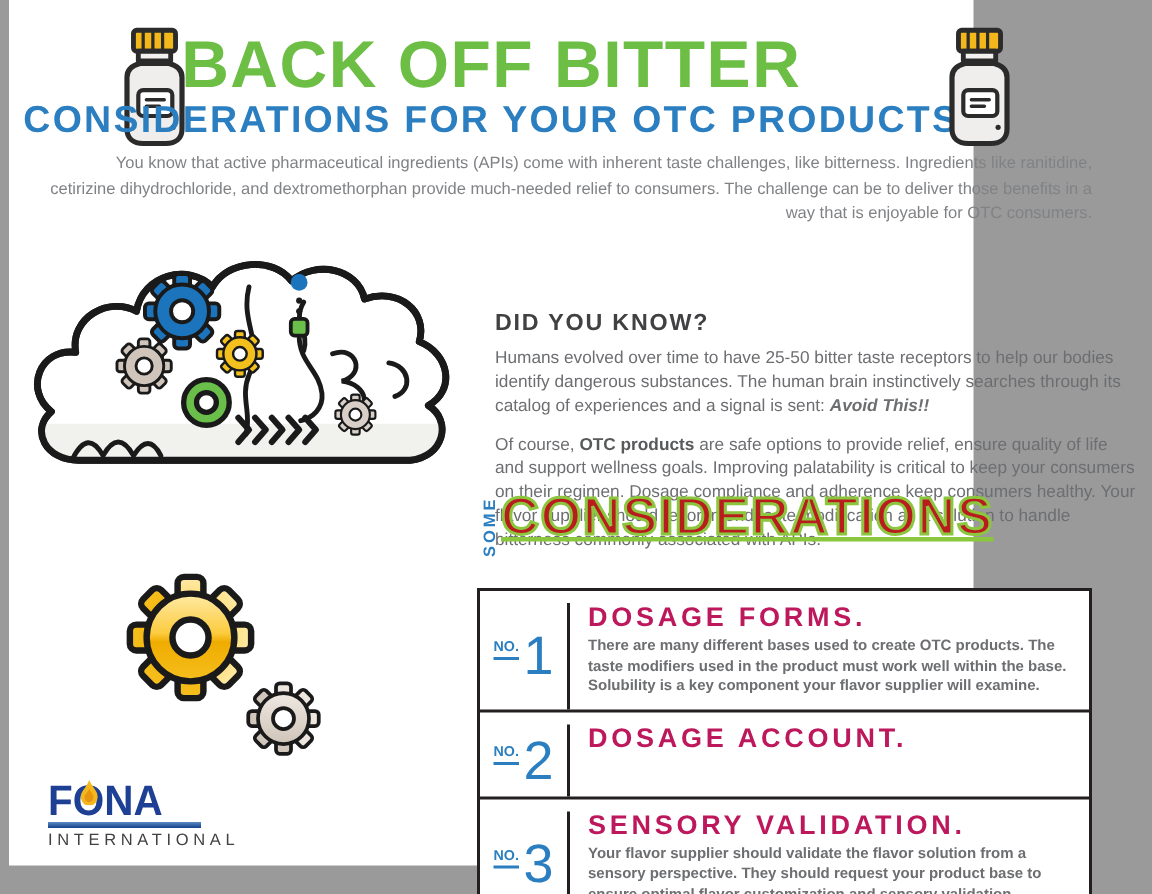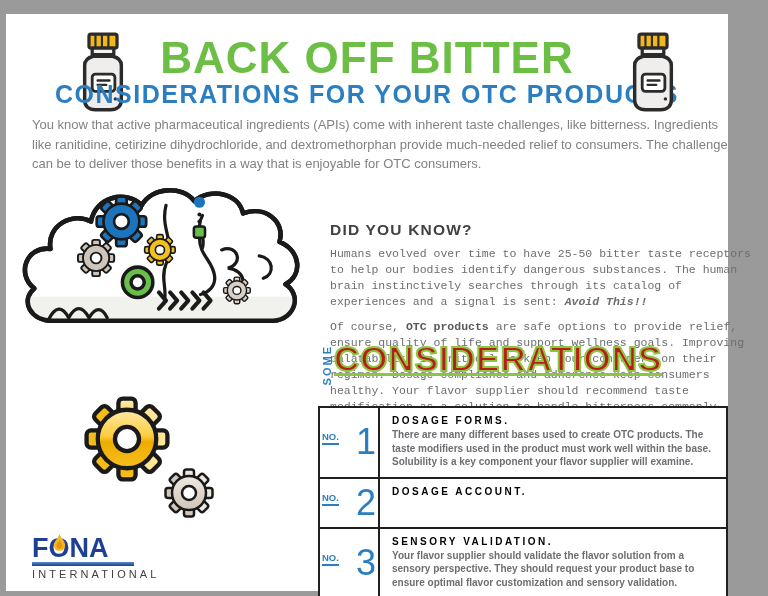--- a/index.html
+++ b/index.html
@@ -1,57 +1,57 @@
 <!DOCTYPE html>
 <html><head>
 <meta charset="utf-8">
 <style>
   html,body{margin:0;padding:0;}
   body{width:768px;height:596px;font-family:"Liberation Sans",sans-serif;background:#9a9a9a;}
   .frame{position:relative;width:768px;height:596px;background:#9a9a9a;overflow:hidden;}
-  .page{position:absolute;left:6px;top:14px;width:722px;height:577px;background:#ffffff;}
+  .page{position:absolute;left:6px;top:0;width:643px;height:577px;background:#ffffff;}
 
   .abs{position:absolute;}
 
   
   .title{left:0;right:0;top:22px;text-align:center;font-weight:bold;font-size:44px;letter-spacing:1px;color:#6cbe45;line-height:1;}
   .subtitle{left:0;right:0;top:68px;text-align:center;font-weight:bold;font-size:25px;letter-spacing:1.5px;color:#2b7fc0;line-height:1;}
   .bottle{width:66px;height:82px;}
   .bottle-left{left:64px;top:18px;}
   .bottle-right{left:614px;top:18px;}
 
   
-  .intro{left:26px;top:101px;width:696px;text-align:left;font-size:13px;line-height:1.5;color:#808285;}
+  .intro{left:26px;top:101px;width:696px;text-align:right;font-size:11px;line-height:1.5;color:#808285;}
 
   
   .dyk{left:324px;top:159px;width:430px;color:#6d6e71;margin-top:48px;}
   .dyk h2{margin:0 0 7px 0;font-size:15.5px;font-weight:bold;letter-spacing:1.2px;color:#414042;}
-  .dyk p{margin:0 0 10px 0;font-size:11.5px;line-height:1.38;font-family:Liberation Mono, monospace;}
+  .dyk p{margin:0 0 10px 0;font-size:11.5px;line-height:1.38;}
   .dyk .em{font-style:italic;font-weight:bold;}
   .dyk .bold{font-weight:bold;color:#58595b;}
 
   
   .brain{left:8px;top:156px;width:304px;height:176px;}
 
   
   .cons-header{left:316px;top:327px;width:436px;}
   .cons-title-row{display:flex;align-items:flex-start;}
   .some{writing-mode:vertical-rl;transform:rotate(180deg);font-size:11px;font-weight:bold;letter-spacing:2px;color:#2b7fc0;margin:4px 1px 0 0;line-height:1;}
   .cons-title{font-size:35px;font-weight:bold;letter-spacing:1px;line-height:1.05;color:#b91c1c;-webkit-text-stroke:2px #8cc63f;white-space:nowrap;text-decoration:underline;}
   .cons-sub{text-align:right;padding-right:12px;margin-top:1px;font-size:13.5px;font-weight:bold;letter-spacing:1px;color:#2b7fc0;}
 
   
   .cons-table{left:312px;top:392px;width:406px;border:2px solid #231f20;background:#fff;}
   .cons-row{display:flex;border-top:2px solid #231f20;}
   .cons-row:first-child{border-top:none;}
-  .numcell{width:54px;min-width:54px;border-right:2px solid #231f20;display:flex;align-items:center;justify-content:space-between;gap:3px;padding:6px 2px;}
+  .numcell{width:54px;min-width:54px;border-right:2px solid #231f20;display:flex;align-items:center;justify-content:center;gap:3px;padding:6px 2px;margin-top:8px;}
   .no-label{font-size:9.5px;font-weight:bold;color:#2b7fc0;border-bottom:2px solid #2b7fc0;padding-bottom:1px;margin-top:-8px;}
   .no-num{font-size:36px;color:#2b7fc0;line-height:1;}
   .textcell{padding:7px 10px 8px 12px;}
-  .row-heading{font-size:10px;font-weight:bold;letter-spacing:2.5px;color:#000000;margin-bottom:2px;}
+  .row-heading{font-size:18px;font-weight:bold;letter-spacing:2.5px;color:#be185d;margin-bottom:2px;}
   .row-body{font-size:10px;line-height:1.35;color:#6d6e71;font-weight:bold;}
 
   
   .gears{left:46px;top:368px;width:196px;height:152px;}
 
   
   .logo{left:26px;top:520px;width:102px;}
   .fona{position:relative;font-weight:bold;font-size:27px;line-height:1;color:#1d3f94;letter-spacing:0px;transform:scaleY(1.05);transform-origin:left top;}
   .flame{position:absolute;left:20px;top:-1px;width:15px;height:17px;}
   .logo-bar{height:4px;background:linear-gradient(180deg,#5a8ac4,#16418c);margin:1px 0 2px 0;}

